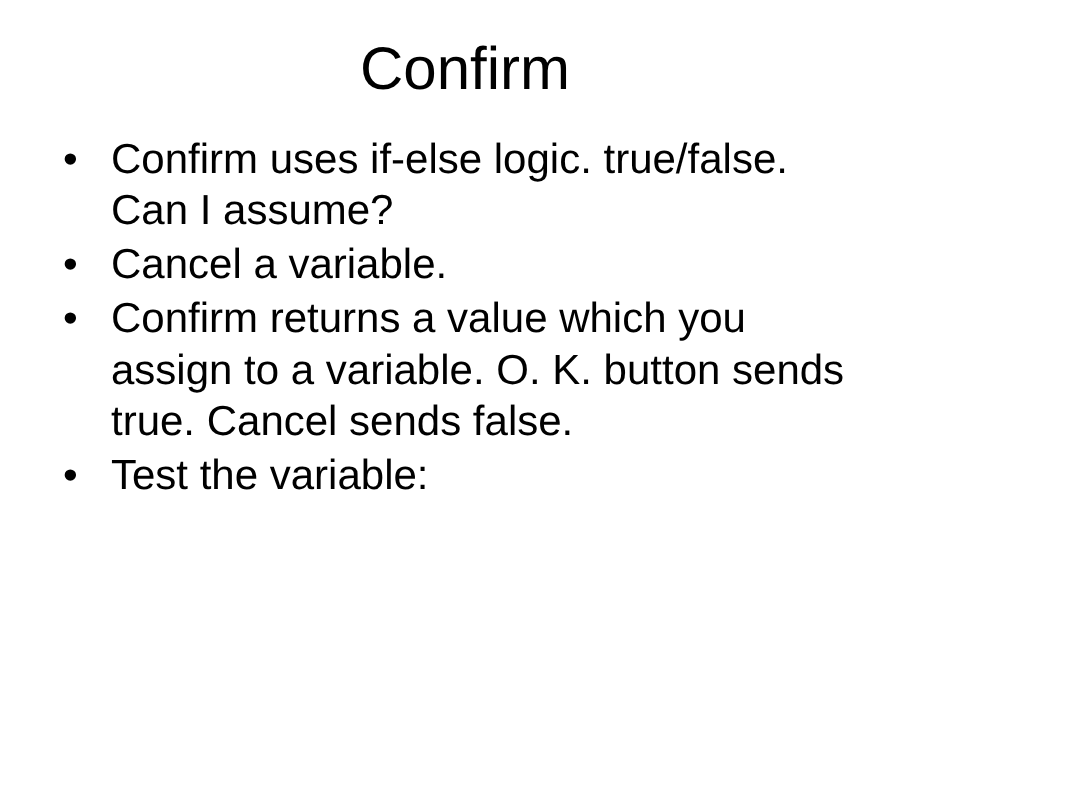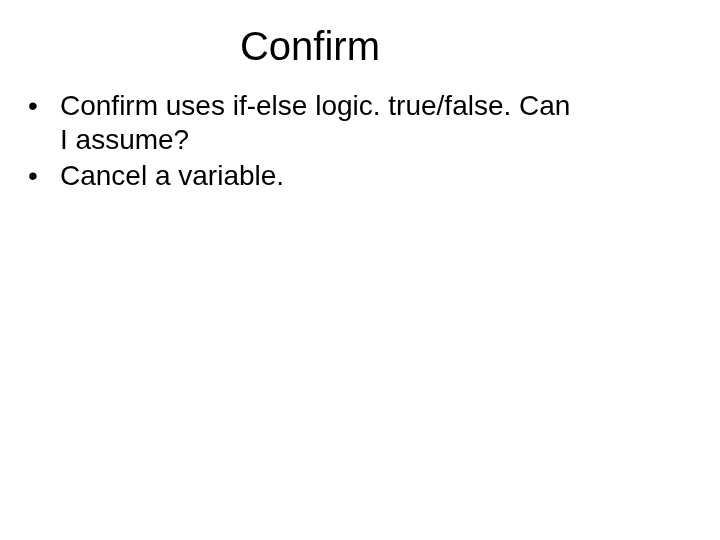--- a/index.html
+++ b/index.html
@@ -18,21 +18,21 @@
     box-sizing: border-box;
   }
   .title {
     text-align: center;
     font-size: 40px;
     padding-top: 24px;
     padding-bottom: 20px;
     font-weight: normal;
   }
   .content {
-    padding-left: 20px;
+    padding-left: 34px;
     padding-right: 40px;
   }
   ul.bullets {
     list-style: none;
     margin: 0;
     padding: 0;
   }
   ul.bullets li {
     font-size: 28px;
     line-height: 1.22;
@@ -50,15 +50,17 @@
 </style>
 </head>
 <body>
 
 <div class="slide">
   <div class="title">Confirm</div>
   <div class="content">
     <ul class="bullets">
       <li>Confirm uses if-else logic. true/false. Can I assume?</li>
       <li>Cancel a variable.</li>
+      <li>Confirm returns a value which you assign to a variable.  O. K. button sends true.  Cancel sends false.</li>
+      <li>Test the variable:</li>
     </ul>
   </div>
 </div>
 
 </body></html>

